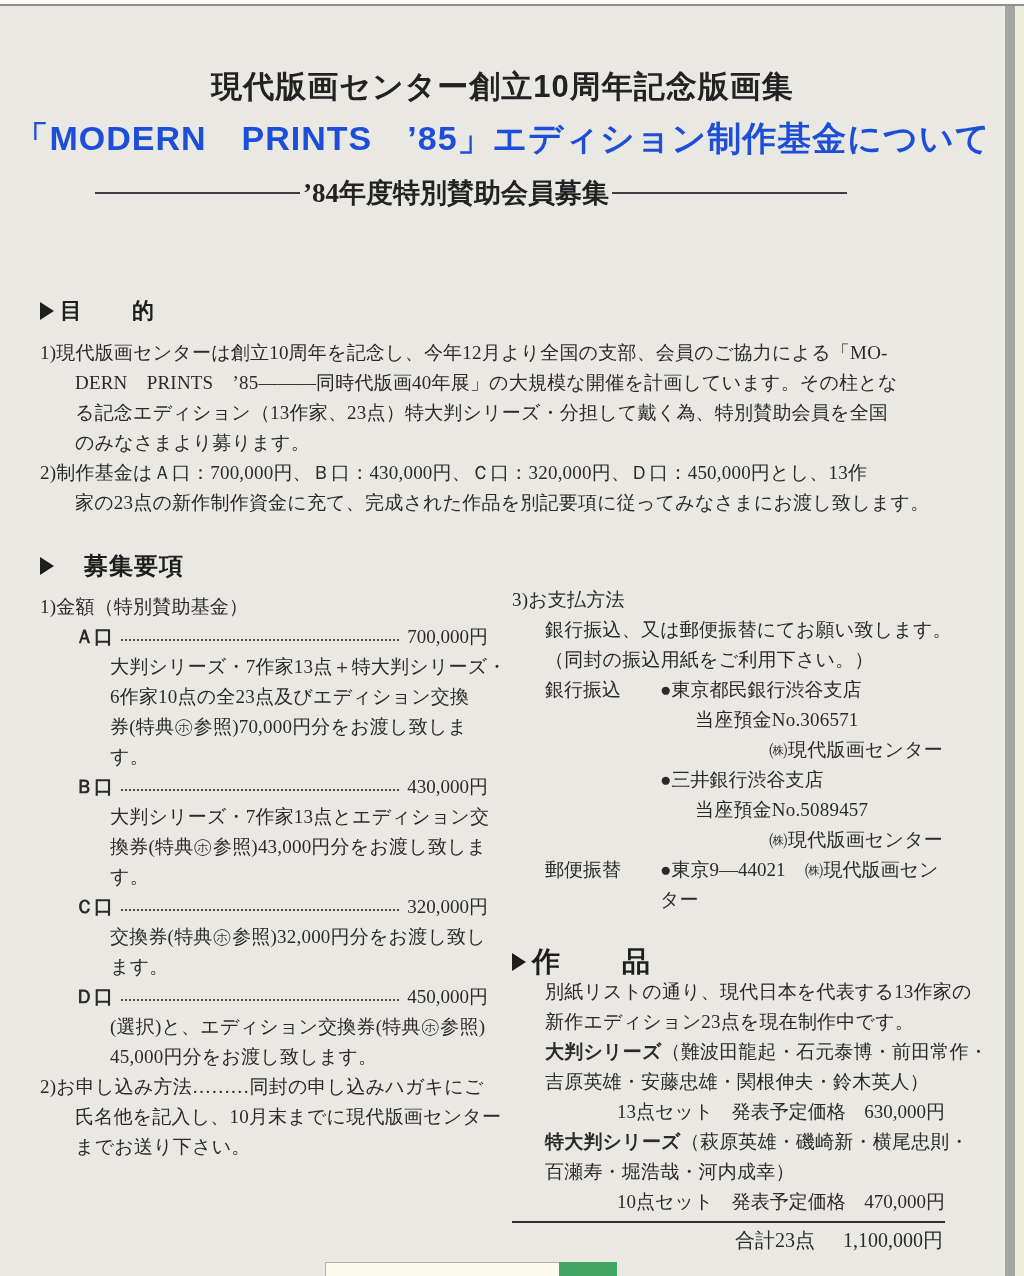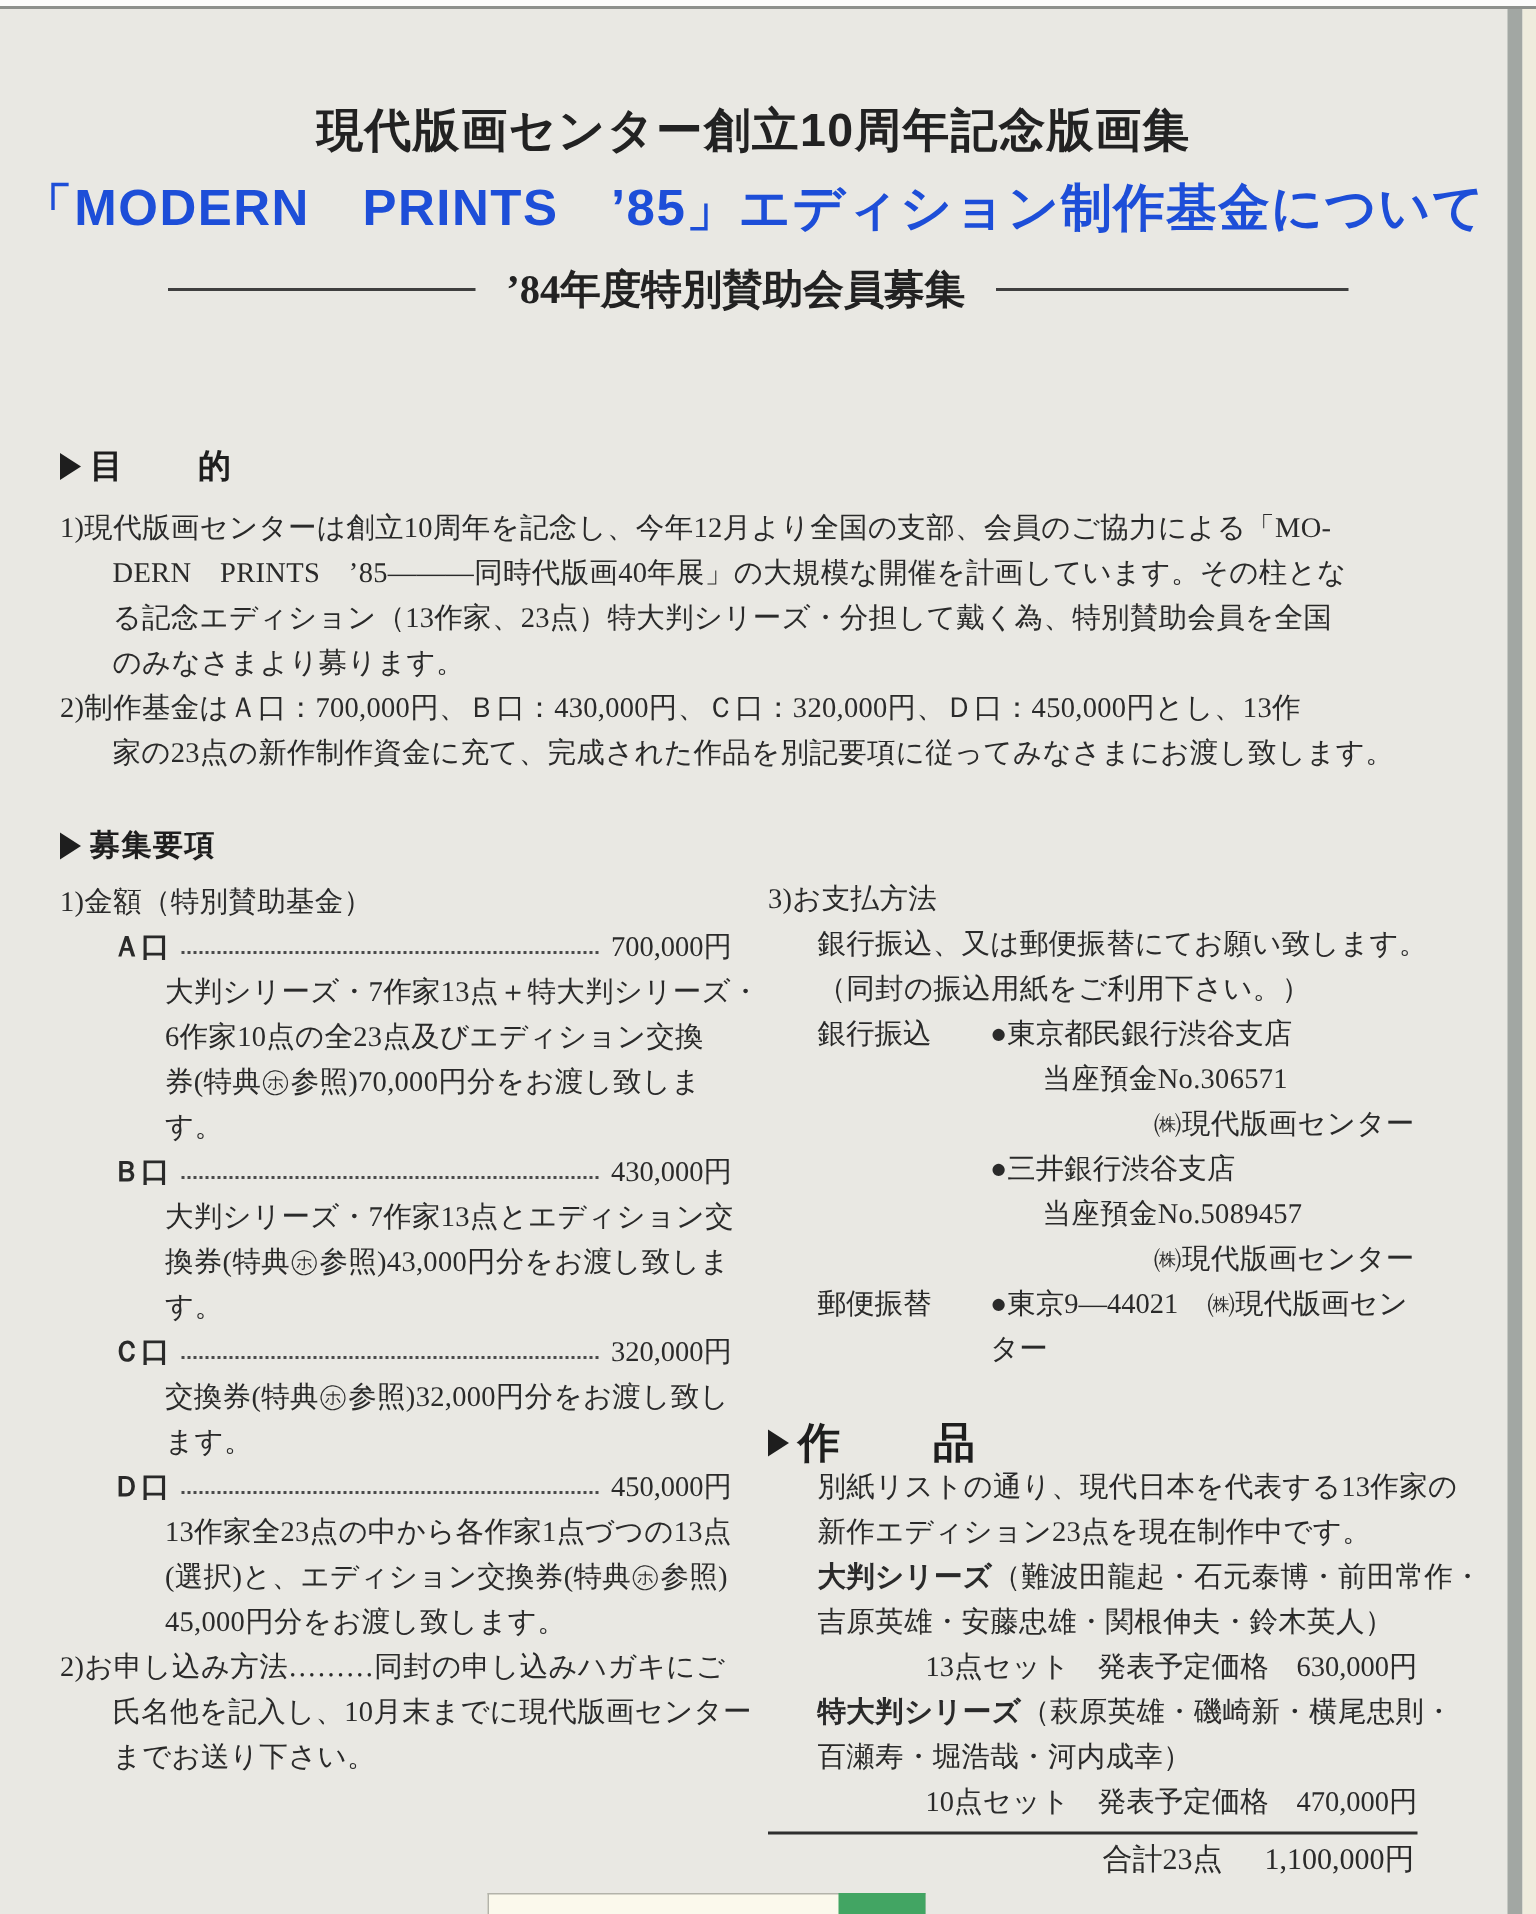--- a/index.html
+++ b/index.html
@@ -15,41 +15,41 @@
   .top-edge{position:absolute;top:0;left:0;right:0;height:4px;background:#fcfcfb;}
   .top-edge-line{position:absolute;top:4px;left:0;right:0;height:2px;background:#8d908c;}
   .right-edge-shadow{position:absolute;top:6px;bottom:0;left:1005px;width:10px;background:#a2a7a3;}
   .right-edge-light{position:absolute;top:6px;bottom:0;left:1015px;width:9px;background:#efecdd;}
 
   
   .title1{position:absolute;top:66px;left:0;width:1005px;text-align:center;
           font-size:31px;font-weight:bold;letter-spacing:1px;color:#222;}
   .title2{position:absolute;top:116px;left:0;width:1005px;text-align:center;
           font-size:34px;font-weight:bold;letter-spacing:1px;color:#1d4ed8;}
-  .subtitle-row{position:absolute;top:176px;left:112px;width:787px;height:34px;
-          display:flex;align-items:center;justify-content:space-between;}
+  .subtitle-row{position:absolute;top:176px;left:95px;width:787px;height:34px;
+          display:flex;align-items:center;}
   .subtitle-line{height:2px;background:#3f3f3f;}
   .subtitle-line.l1{width:205px;}
   .subtitle-line.l2{width:235px;}
   .subtitle-text{font-size:27px;font-weight:bold;color:#222;padding:0 3px;white-space:nowrap;}
 
   
   .sec-head{display:flex;align-items:center;font-weight:bold;color:#1e1e1e;}
   .tri{display:inline-block;width:0;height:0;border-top:9px solid transparent;
        border-bottom:9px solid transparent;border-left:14px solid #1e1e1e;margin-right:6px;}
 
   
   .purpose{position:absolute;left:40px;top:296px;width:900px;}
   .purpose .sec-head{font-size:22px;letter-spacing:2px;margin-bottom:12px;text-align:right;}
   .pline{font-size:19px;line-height:30px;white-space:nowrap;letter-spacing:0.2px;}
   .pline.ind{padding-left:35px;}
 
   
   .col-left{position:absolute;left:40px;top:550px;width:448px;}
-  .col-left .sec-head{font-size:20px;letter-spacing:1px;margin-bottom:10px;}
+  .col-left .sec-head{font-size:24px;letter-spacing:1px;margin-bottom:10px;gap:24px;}
   .lline{font-size:19px;line-height:30px;white-space:nowrap;letter-spacing:0.2px;}
   .offer-row{display:flex;align-items:center;line-height:30px;padding-left:35px;}
   .offer-label{font-family:"Liberation Sans", sans-serif;font-weight:bold;font-size:19px;}
   .leader{flex:1;border-bottom:2px dotted #4a4a4a;margin:0 8px;height:0;transform:translateY(3px);}
   .offer-amount{font-size:19px;}
   .offer-desc{padding-left:70px;}
   .apply-cont{padding-left:35px;}
 
   .col-right{position:absolute;left:512px;top:585px;width:433px;}
   .rline{font-size:19px;line-height:30px;white-space:nowrap;letter-spacing:0.2px;}
@@ -133,21 +133,20 @@
       <span class="offer-amount">320,000円</span>
     </div>
     <div class="lline offer-desc">交換券(特典㋭参照)32,000円分をお渡し致し</div>
     <div class="lline offer-desc">ます。</div>
 
     <div class="offer-row">
       <span class="offer-label">Ｄ口</span>
       <span class="leader"></span>
       <span class="offer-amount">450,000円</span>
     </div>
-    <div class="lline offer-desc">13作家全23点の中から各作家1点づつの13点</div>
     <div class="lline offer-desc">(選択)と、エディション交換券(特典㋭参照)</div>
     <div class="lline offer-desc">45,000円分をお渡し致します。</div>
 
     <div class="lline">2)お申し込み方法………同封の申し込みハガキにご</div>
     <div class="lline apply-cont">氏名他を記入し、10月末までに現代版画センター</div>
     <div class="lline apply-cont">までお送り下さい。</div>
   </div>
 
   <div class="col-right">
     <div class="rline">3)お支払方法</div>

